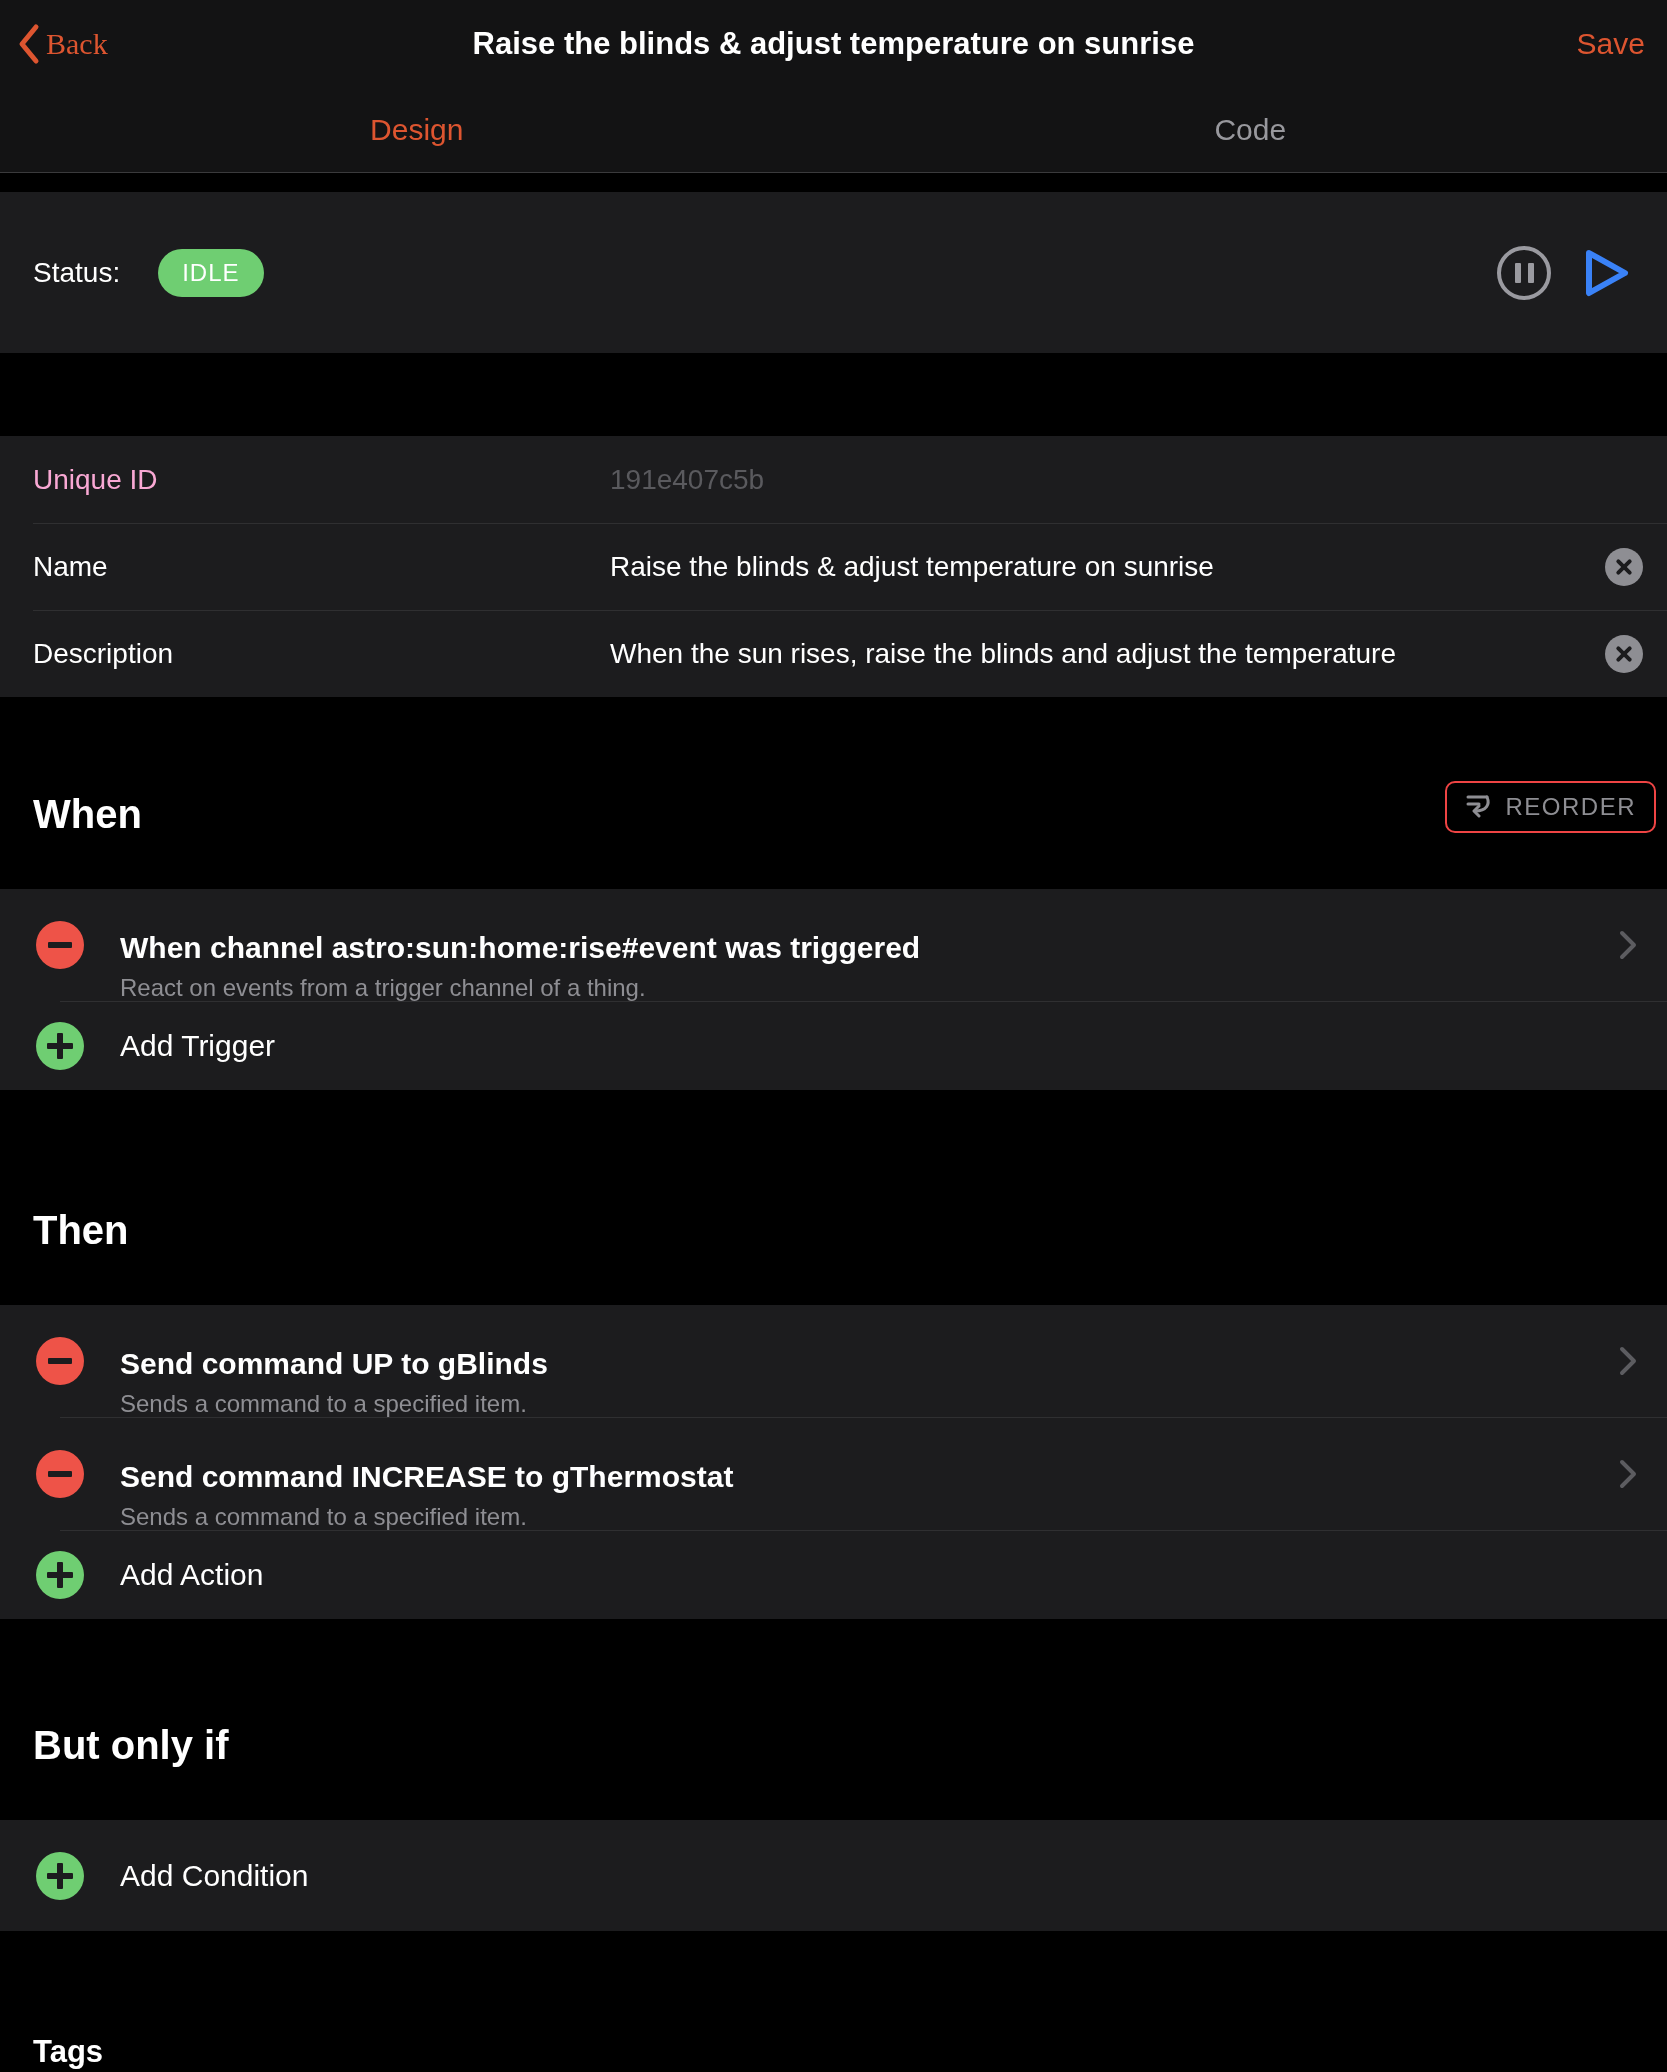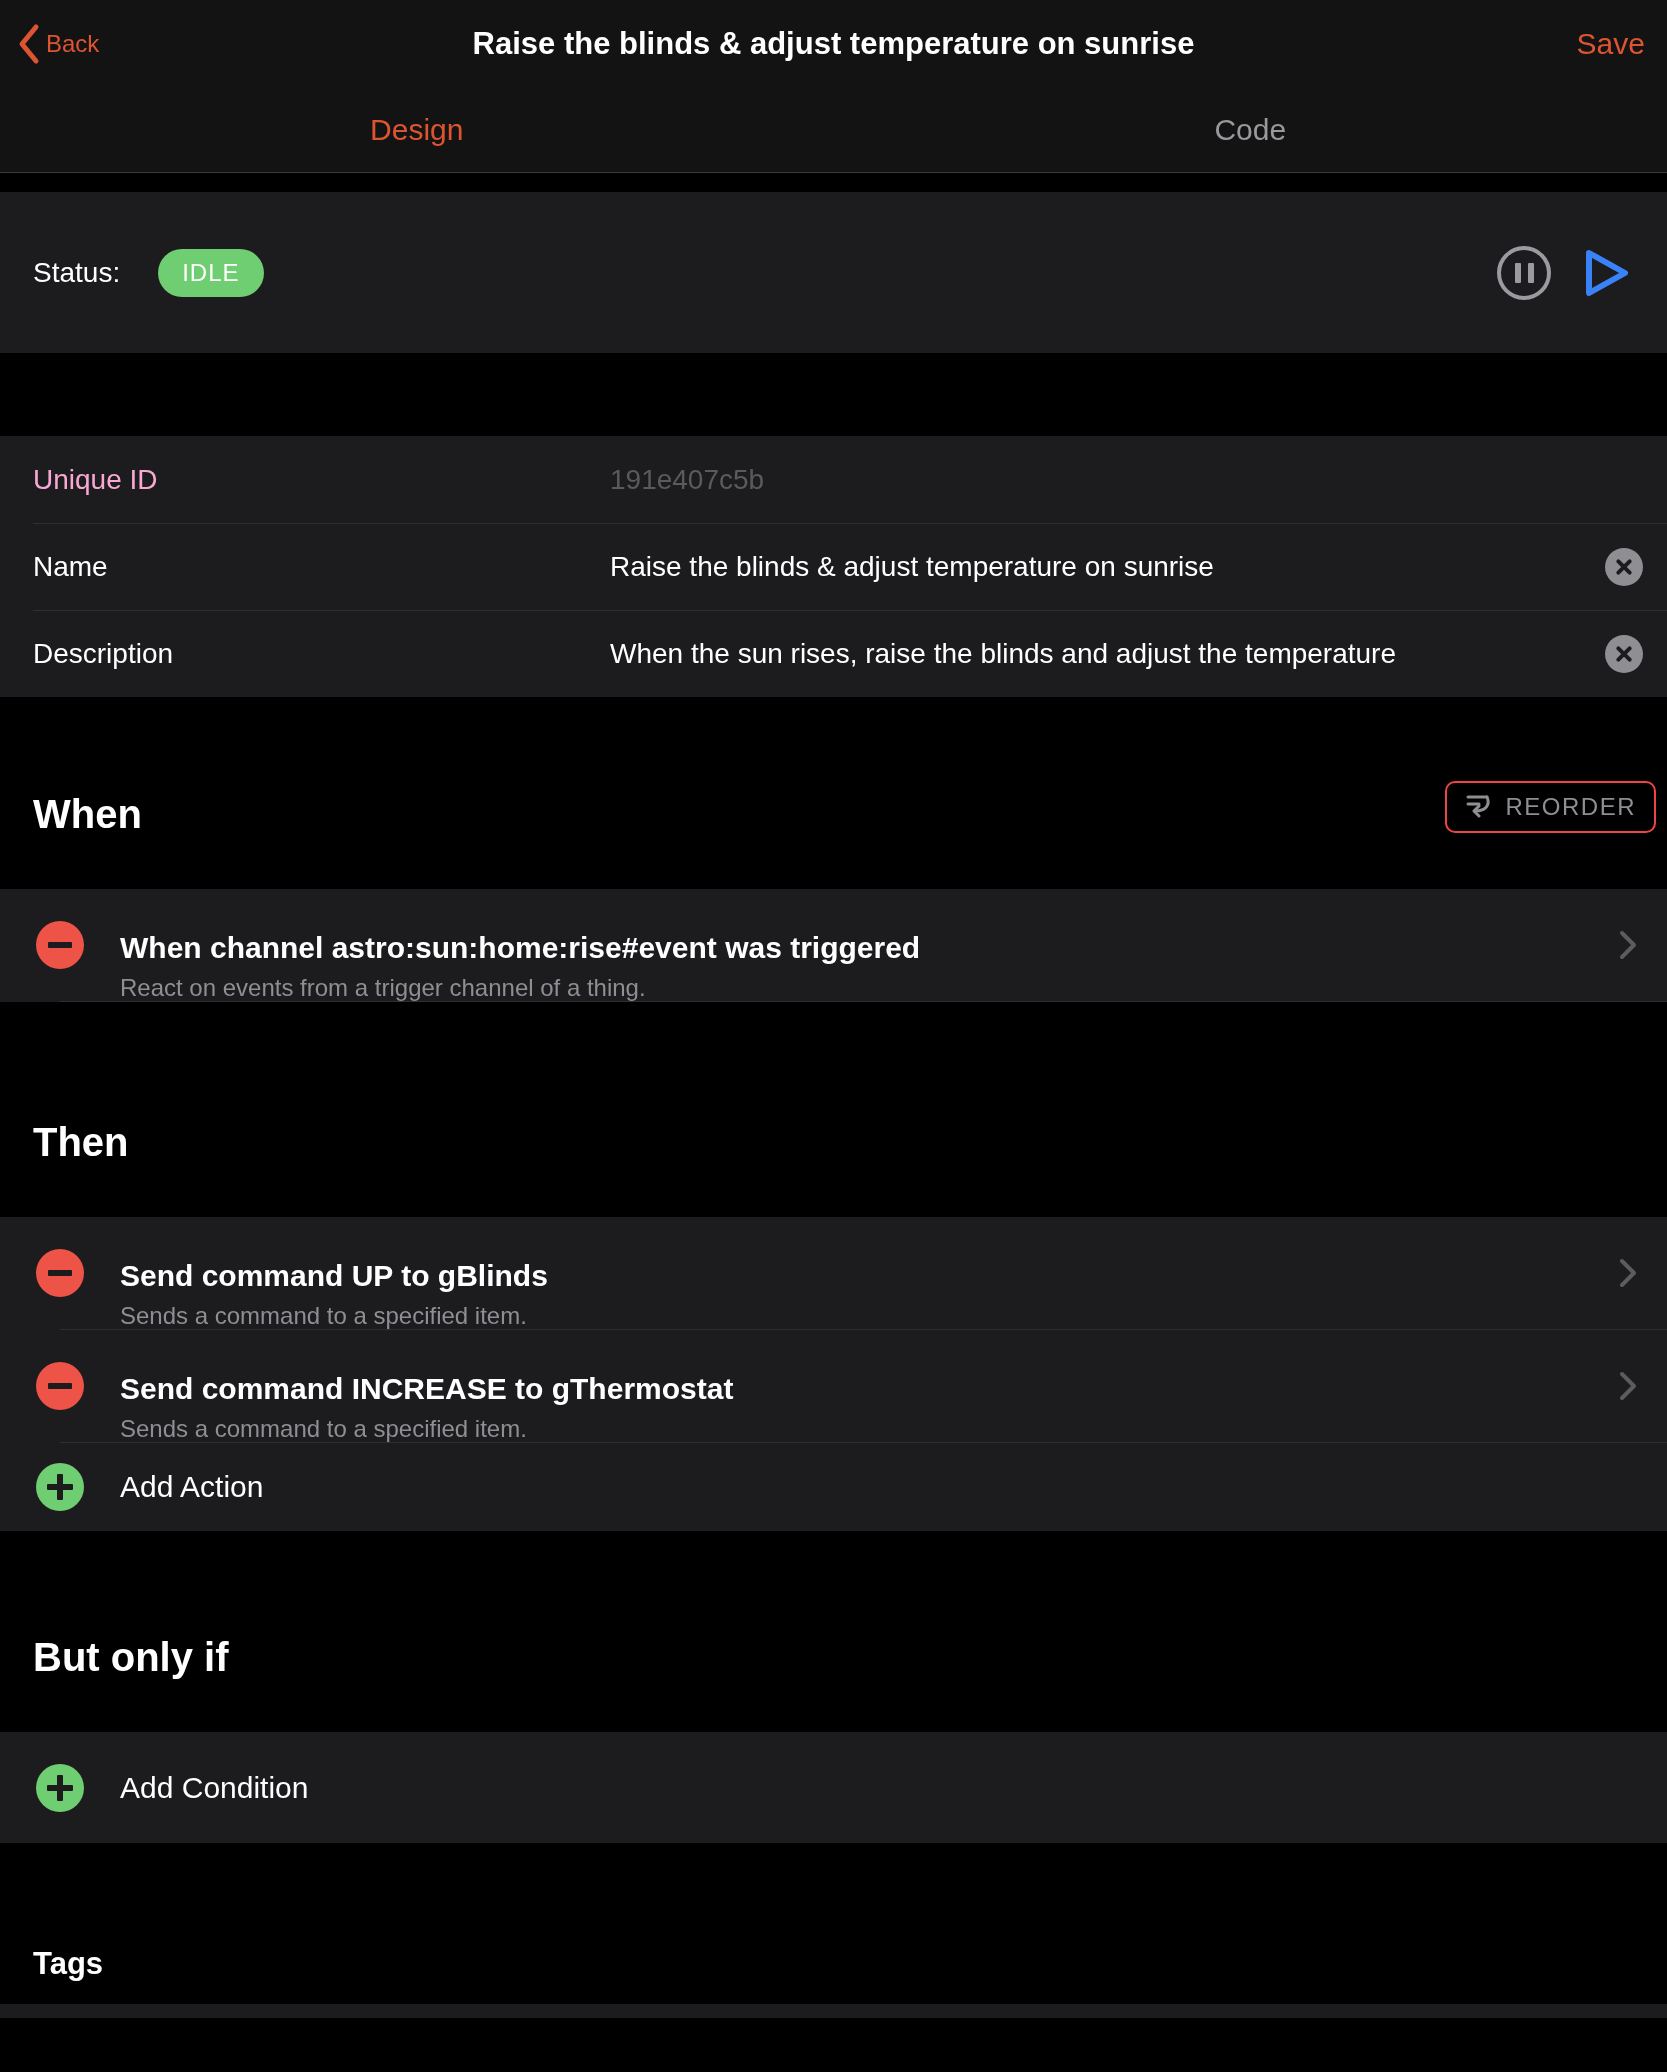--- a/index.html
+++ b/index.html
@@ -4,21 +4,21 @@
 <style>
   * { margin:0; padding:0; box-sizing:border-box; }
   html,body { width:1667px; height:2072px; background:#000; overflow:hidden;
               font-family:"Liberation Sans", sans-serif; -webkit-font-smoothing:antialiased; }
 
   
   .nav { height:173px; background:#131314; border-bottom:1px solid #3a3a3c; position:relative; }
   .nav-top { height:88px; position:relative; display:flex; align-items:center; }
   .back-btn { display:flex; align-items:center; gap:6px; margin-left:16px; cursor:pointer; }
   .back-btn svg { display:block; }
-  .back-label { font-size:24px; color:var(--accent); }
+  .back-label { font-size:30px; color:var(--accent);font-family:Liberation Serif, serif; }
   .nav-title { position:absolute; left:50%; top:50%; transform:translate(-50%,-50%);
                color:#fff; font-size:31px; font-weight:700; white-space:nowrap; }
   .save-btn { position:absolute; right:22px; top:50%; transform:translateY(-50%);
               font-size:30px; color:var(--accent); cursor:pointer; }
   .nav-tabs { height:84px; display:flex; }
   .nav-tab { flex:1; display:flex; align-items:center; justify-content:center; font-size:30px; }
   .nav-tab.active { color:var(--accent); }
   .nav-tab.inactive { color:#98989d; }
 
   
@@ -168,20 +168,24 @@
       <div class="list-title">When channel astro:sun:home:rise#event was triggered</div>
       <div class="list-sub">React on events from a trigger channel of a thing.</div>
     </div>
     <span class="chevron-right">
       <svg width="18" height="30" viewBox="0 0 18 30">
           <path d="M3 3 L15 15 L3 27" fill="none" stroke="#5c5c60" stroke-width="4" stroke-linecap="round" stroke-linejoin="round"></path>
         </svg>
     </span>
   </div>
   <div class="divider"></div>
+  <div class="list-row one-line">
+    <span class="bullet plus"></span>
+    <span class="add-label">Add Trigger</span>
+  </div>
 </div>
 
 <div class="section-head" style="height:215px">
   <span class="section-title">Then</span>
 </div>
 
 <div class="card">
   <div class="list-row two-line">
     <span class="bullet minus"></span>
     <div class="list-body">

